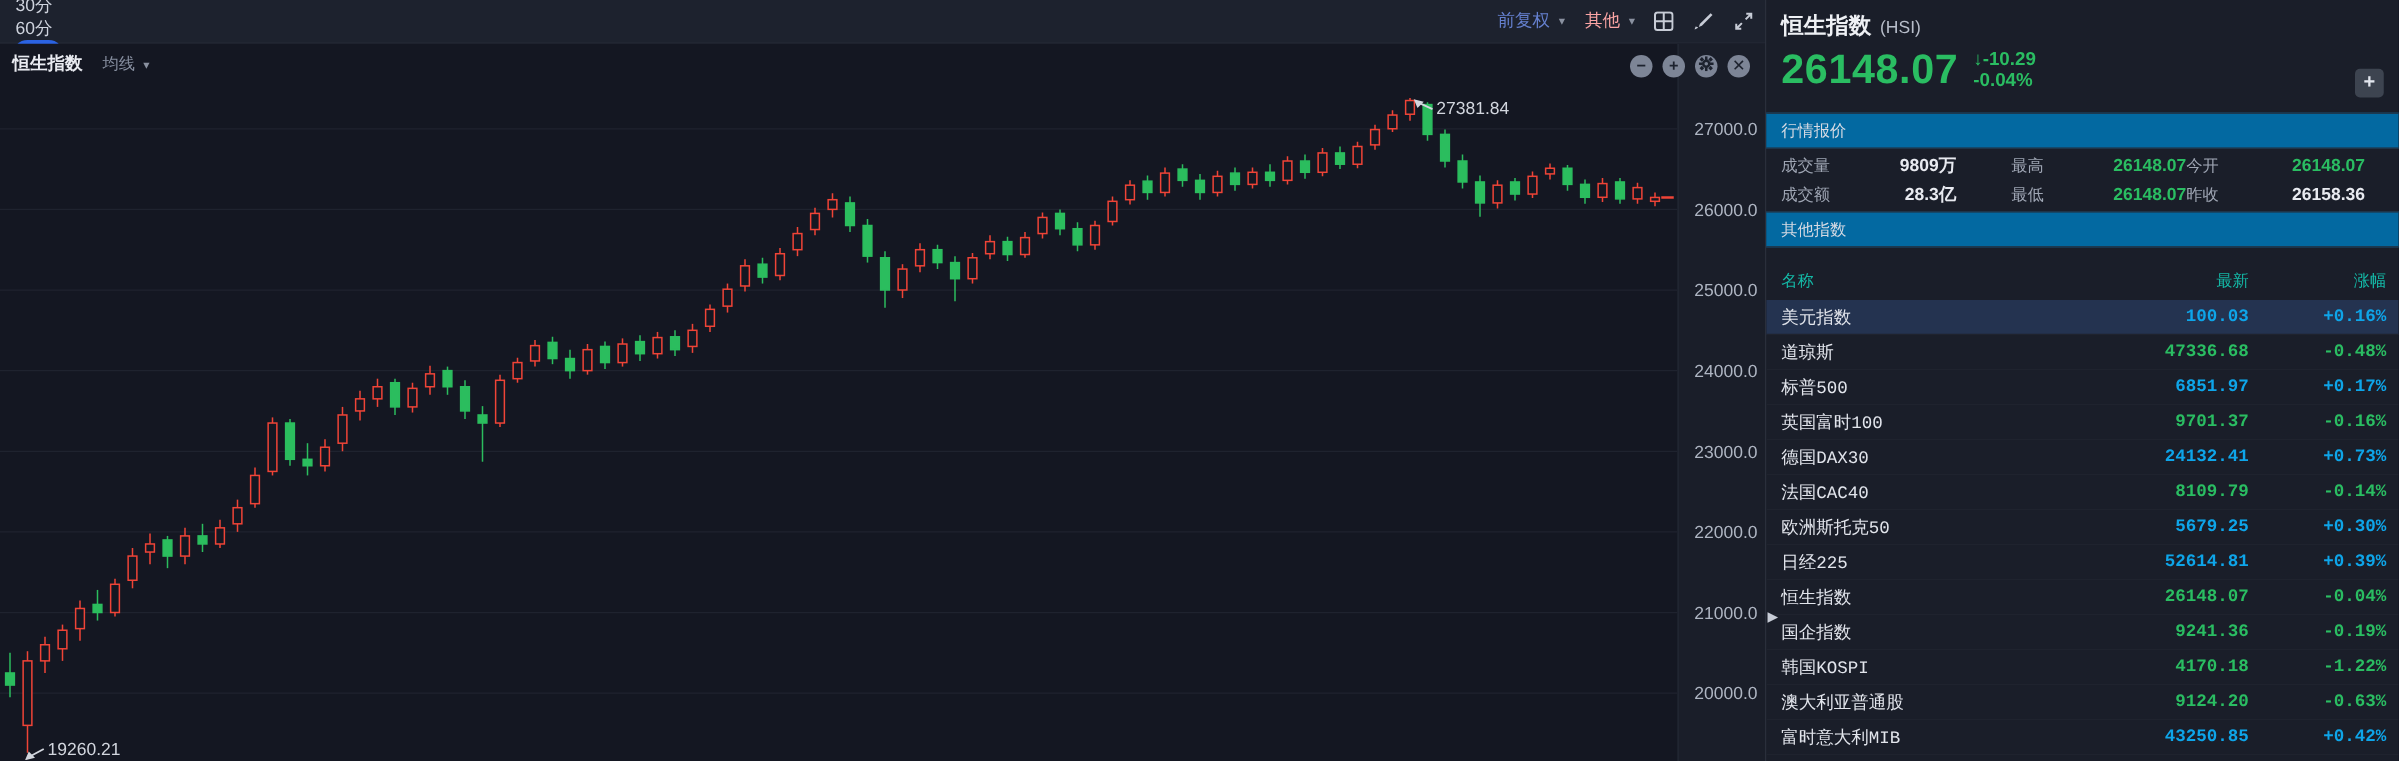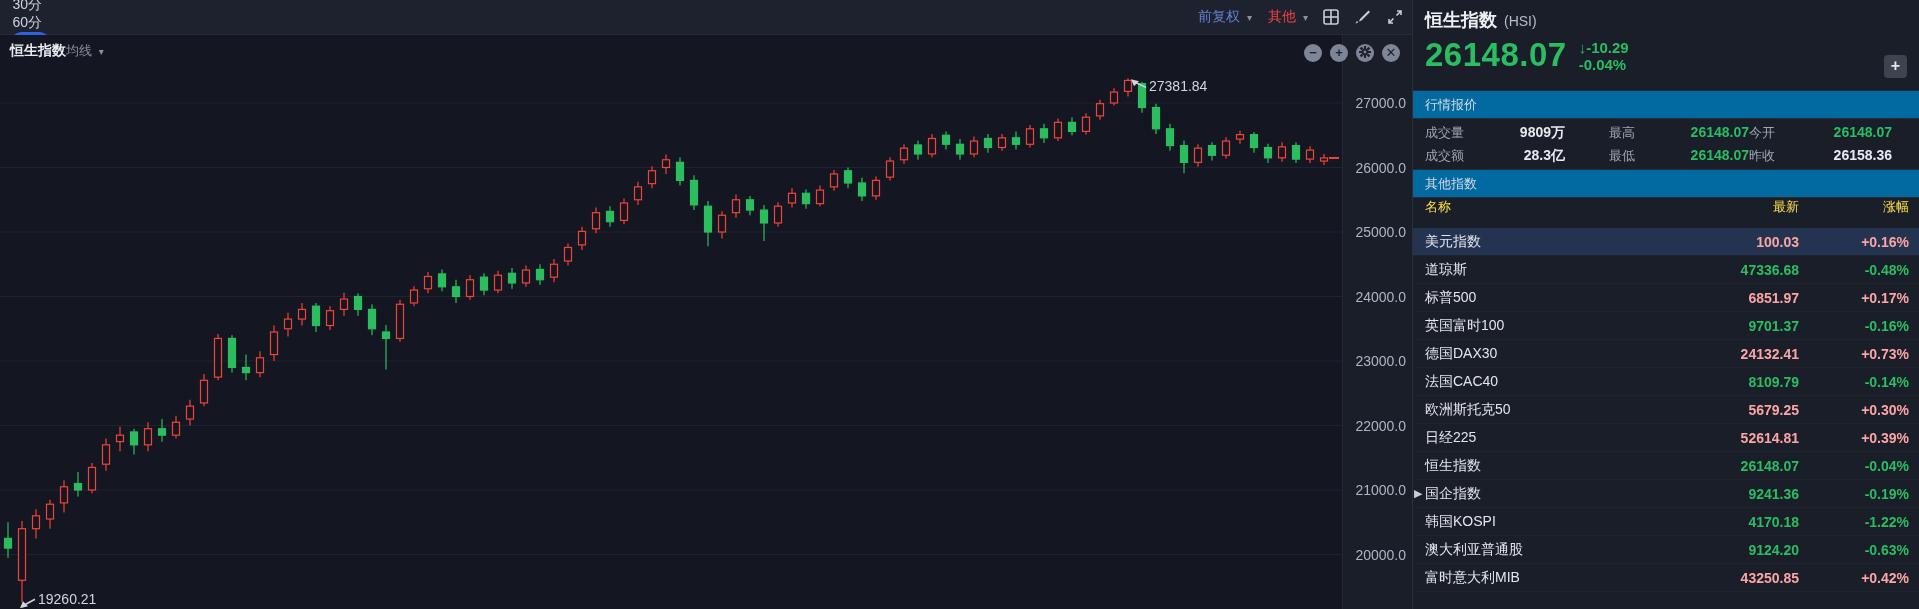--- a/index.html
+++ b/index.html
@@ -9,30 +9,30 @@
 
   
   .left-col { width:1412px; height:609px; display:flex; flex-direction:column; }
   .toolbar { height:35px; background:#1d222e; border-bottom:1px solid #262b37;
              display:flex; align-items:center; padding:0 8px 0 10px; flex:0 0 35px; }
   .tab { color:#ced3dd; font-size:14px; margin-right:23px; cursor:pointer; white-space:nowrap; }
   .tab.sel { background:#2b63e3; color:#fff; padding:3px 9px; border-radius:12px; margin-right:16px; }
   .caret { color:#8a91a0; font-size:10px; margin-left:3px; }
   .tb-right { margin-left:auto; display:flex; align-items:center; }
   .adjust { color:#6580cf; font-size:14px; margin-right:4px; }
-  .other { color:#ef4444; font-size:14px; margin:0 4px 0 16px; }
+  .other { color:#fca5a5; font-size:14px; margin:0 4px 0 16px; }
   .tb-ic { margin-left:14px; display:inline-flex; width:18px; height:18px; align-items:center; justify-content:center; }
 
   .chart-sec { position:relative; flex:1; background:#141722; }
   .axis-col { position:absolute; left:1342px; top:0; bottom:0; width:70px;
               background:#1a1e29; border-left:1px solid #232835; }
   #chart-svg { position:absolute; left:0; top:0; }
   .subhead { position:absolute; left:10px; top:7px; display:flex; align-items:center; z-index:5; }
   .sym { color:#e9ebf1; font-weight:bold; font-size:14px; }
-  .ma { color:#878fa0; font-size:13px; }
+  .ma { color:#878fa0; font-size:13px; margin-left:16px; }
   .sub-ics { position:absolute; right:12px; top:9px; display:flex; z-index:5; }
   .cic { width:18px; height:18px; border-radius:50%; background:#7d8596; color:#1d222e;
          font-size:13px; font-weight:bold; line-height:18px; text-align:center; margin-left:8px; }
 
   
   .panel { width:507px; height:609px; background:#1a1e29; border-left:1px solid #2a2f3b;
            display:flex; flex-direction:column; position:relative; }
   .collapse { position:absolute; left:1px; top:487px; color:#c7ccd6; font-size:11px; z-index:9; }
   .p-head { height:90px; padding:8px 12px 0; flex:0 0 90px; }
   .t-row { display:flex; align-items:baseline; }
@@ -48,30 +48,30 @@
   .sec-bar { height:29px; line-height:27px; background:#0369a1; border-top:1px solid #262b37;
              border-bottom:1px solid #262b37; color:#d6dae3; font-size:13px;
              padding-left:12px; flex:0 0 29px; }
   .quotes { height:50px; flex:0 0 50px; padding:2px 72px 0 12px; }
   .q-row { display:flex; height:23px; align-items:center; }
   .q-pair { display:flex; }
   .q-pair.w1{ flex:0 0 140px; } .q-pair.w2{ flex:0 0 140px;margin-left:44px; } .q-pair.w3{ flex:0 0 143px; }
   .q-lab { color:#9fa6b4; font-size:13px; }
   .q-val { flex:1; text-align:right; font-size:14px; font-weight:bold; color:#e8eaf0; }
   .q-val.g { color:#2abd62; }
-  .thead { height:30px; flex:0 0 30px; display:flex; align-items:flex-start;
-           padding:0 10px 0 12px; color:#fde047; font-size:13px; }
+  .thead { height:30px; flex:0 0 30px; display:flex; align-items:center;
+           padding:0 10px 0 12px; color:#14b8a6; font-size:13px;margin-top:12px; }
   .c-name { flex:1; } .c-latest { flex:0 0 205px; text-align:right; } .c-chg { flex:0 0 110px; text-align:right; }
-  .rows { flex:1; overflow:hidden; }
+  .rows { flex:1; overflow:hidden;font-family:Liberation Mono, monospace; }
   .irow { height:28px; display:flex; align-items:center; padding:0 10px 0 12px;
           border-bottom:1px solid #1f232e; }
   .irow.sel { background:#243350; }
   .irow .c-name { color:#e2e5ec; font-size:14px; }
   .irow .c-latest, .irow .c-chg { font-size:14px; font-weight:bold; }
-  .red { color:#fca5a5; } .grn { color:#2abd62; }
+  .red { color:#0ea5e9; } .grn { color:#2abd62; }
   svg text { font-family:"Liberation Sans","DejaVu Sans",sans-serif; }
 </style>
 </head>
 <body>
 
 <div class="app">
   <div class="left-col">
 
     <div class="toolbar">
       <span id="tabs-host" style="display:flex;align-items:center;flex-direction:column;">

